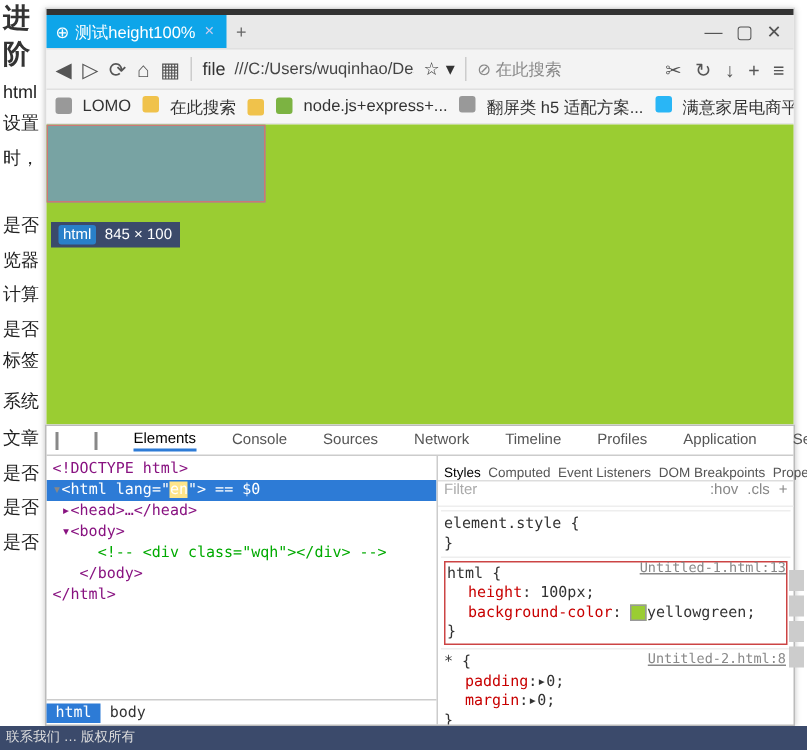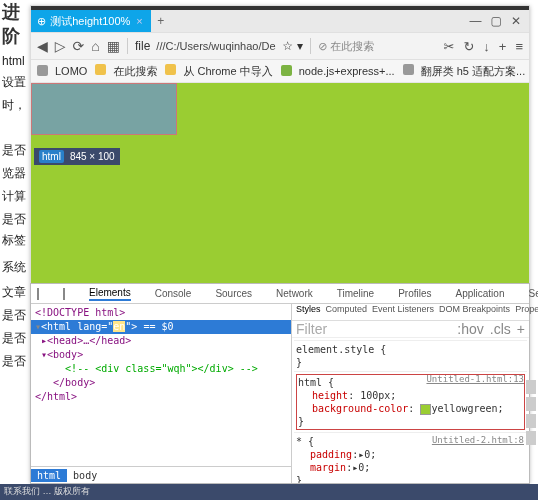--- a/index.html
+++ b/index.html
@@ -42,23 +42,23 @@
 .dom-code .ln{white-space:pre;padding:0 4px}
 .hl-line{background:#2d7bd6;color:#fff}
 .tg{color:#881280}
 .cmt{color:#0a0}
 .yel{background:#ffe58a}
 .tw{color:#888}
 .crumbs{height:16px;border-top:1px solid #ccc;display:flex;align-items:center;font-size:10px}
 .crumbs span{padding:1px 6px}
 .crumbs .act{background:#2d7bd6;color:#fff}
 .side{width:237px;display:flex;flex-direction:column}
-.side-tabs{height:16px;border-bottom:1px solid #ddd;display:flex;align-items:flex-start;gap:5px;padding:0 4px;font-size:9px;color:#555;font-family:Arial;white-space:nowrap}
+.side-tabs{height:16px;border-bottom:1px solid #ddd;display:flex;align-items:flex-end;gap:5px;padding:0 4px;font-size:9px;color:#555;font-family:Arial;white-space:nowrap}
 .side-tabs .t.active{color:#000}
-.filter{height:16px;border-bottom:1px solid #eee;display:flex;padding:0 4px;font-size:14px;color:#aaa;font-family:Arial}
+.filter{height:16px;border-bottom:1px solid #eee;display:flex;padding:0 4px;font-size:10px;color:#aaa;font-family:Arial}
 .filter .r{margin-left:auto;display:flex;gap:6px;color:#888}
 .styles{flex:1;overflow:hidden;padding:2px;line-height:13px}
 .rule{border-top:1px solid #eee;padding:2px 2px;position:relative}
 .src{position:absolute;right:3px;top:1px;color:#888;font-size:9px;text-decoration:underline}
 .prop{padding-left:14px}
 .pn{color:#c80000}
 .pv{color:#333}
 .swatch{display:inline-block;width:9px;height:9px;background:#9acd32;border:1px solid #999;vertical-align:middle}
 .box-hl{border:1px solid #c44;padding:1px}
 .thumbs{position:absolute;right:2px;top:380px;width:10px;display:flex;flex-direction:column;gap:3px}
@@ -133,21 +133,20 @@
    <span class="bm">
           <span class="dot"></span>
           <span>LOMO</span>
         </span>
    <span class="bm">
           <span class="dot" style="background:#f0c24b"></span>
           <span>在此搜索</span>
         </span>
    <span class="bm">
           <span class="dot" style="background:#f0c24b"></span>
-          <span>从 Chrome 中导入</span>
         </span>
    <span class="bm">
           <span class="dot" style="background:#7cb342"></span>
           <span>node.js+express+...</span>
         </span>
    <span class="bm">
           <span class="dot"></span>
           <span>翻屏类 h5 适配方案...</span>
         </span>
    <span class="bm">

